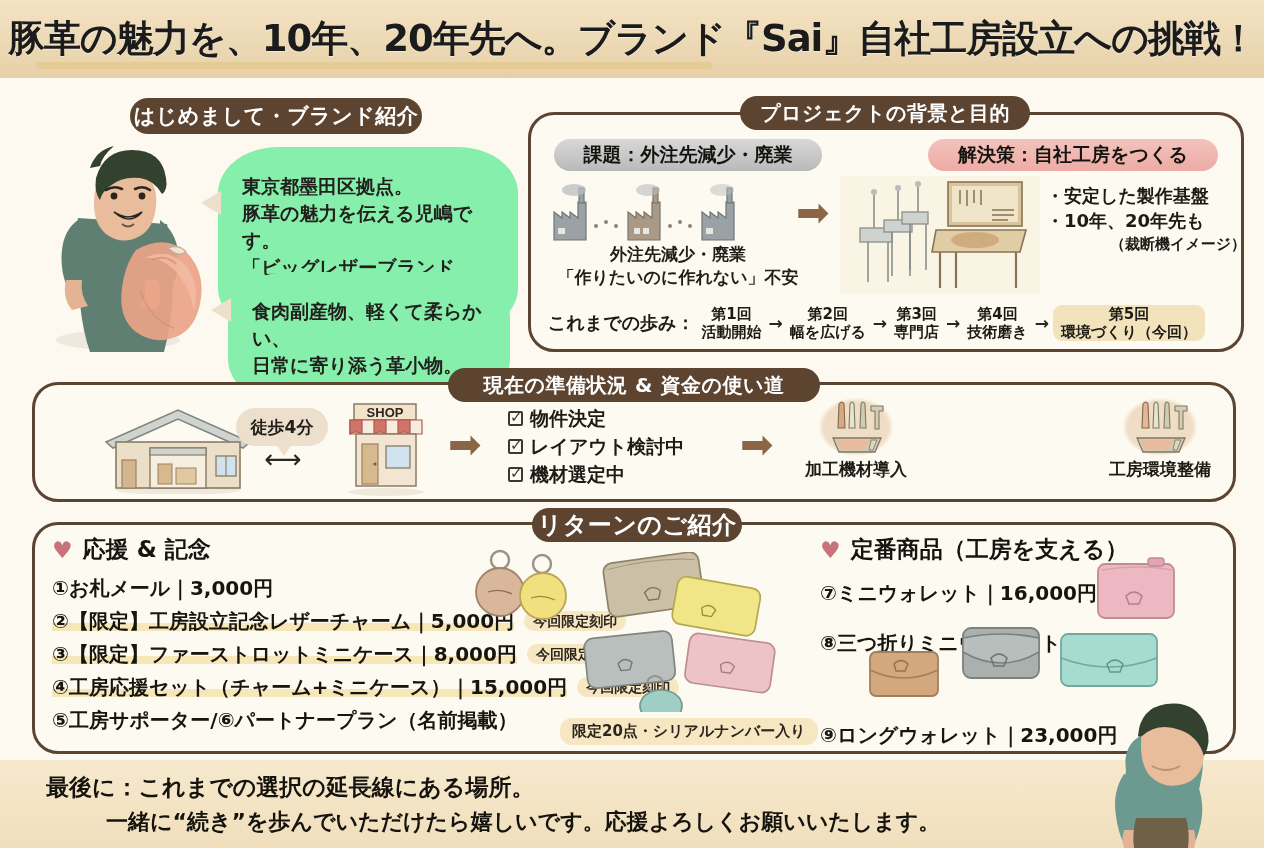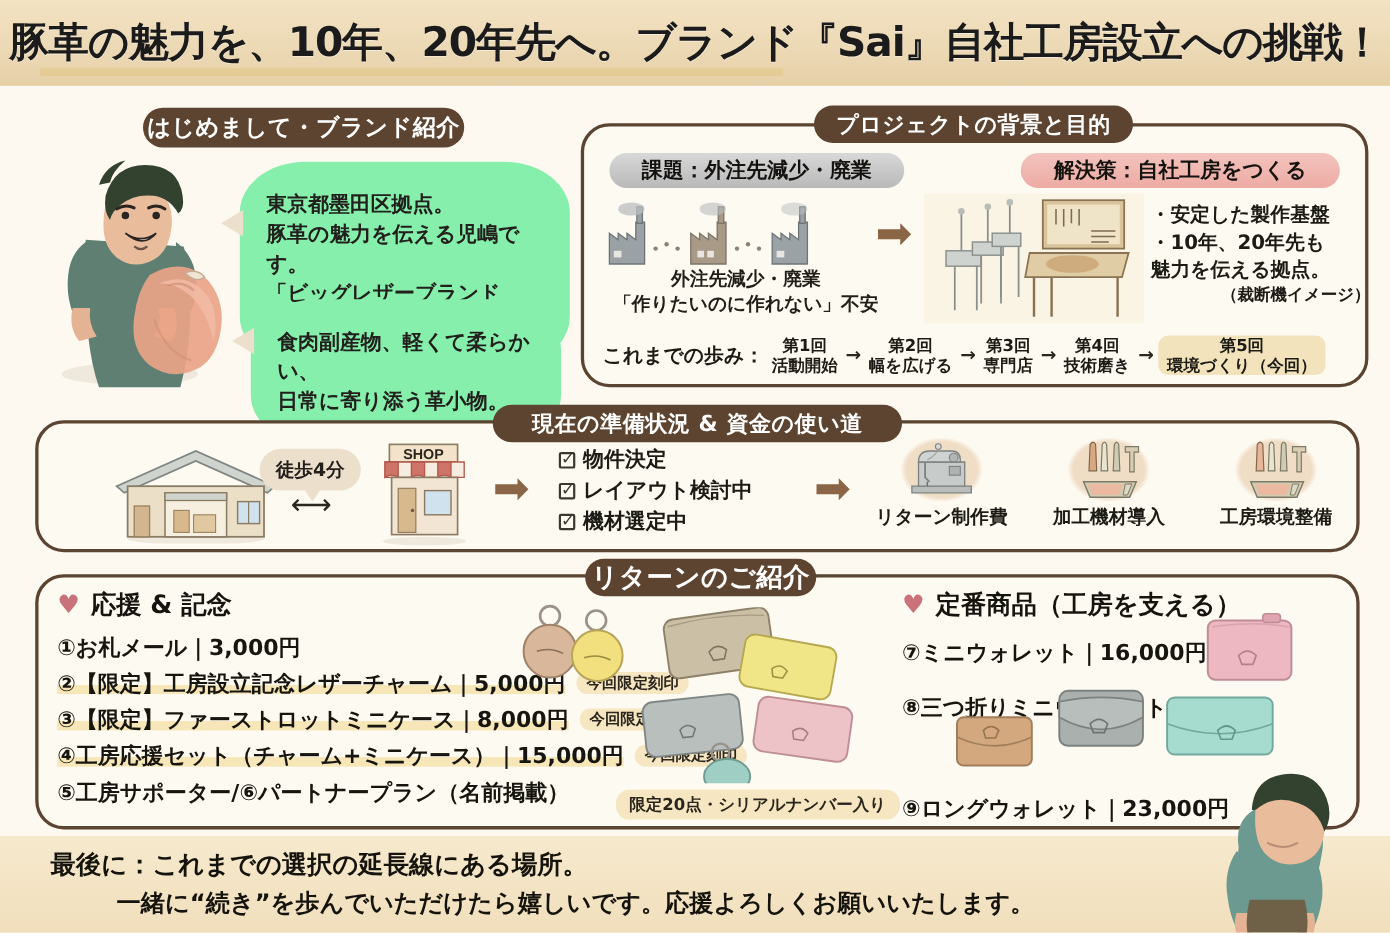--- a/index.html
+++ b/index.html
@@ -330,21 +330,20 @@
     <g fill="#b8bdb8">
       <circle cx="34" cy="16" r="3"></circle>
         <circle cx="58" cy="12" r="3"></circle>
         <circle cx="78" cy="8" r="3"></circle>
     </g>
   </svg>
 
   <div class="sol-bullets">
     <div>・安定した製作基盤</div>
     <div>・10年、20年先も</div>
-    <div>魅力を伝える拠点。</div>
     <div class="sub">（裁断機イメージ）</div>
   </div>
 
   <div class="timeline">
     <div class="tl-label">これまでの歩み：</div>
     <div class="tl-step">
       <div>第1回</div>
       <div>活動開始</div>
     </div>
     <div class="tl-arrow">→</div>
@@ -417,36 +416,20 @@
     </div>
     <div class="check-item">
       <span class="chk"></span>
       <span>機材選定中</span>
     </div>
   </div>
 
   <div class="big-arrow" id="arrow-prep2">➡</div>
 
   <div class="fund-items">
-    <div class="fund-item">
-      <div class="fund-icon">
-        <svg viewBox="0 0 74 58" width="74" height="58">
-          <path d="M10 44 L64 44 L64 50 L10 50 Z" fill="#b9bdbb" stroke="#7d8280" stroke-width="1.2"></path>
-          <path d="M16 22 L58 22 L58 44 L16 44 Z" fill="#c7cbc9" stroke="#7d8280" stroke-width="1.2"></path>
-          <path d="M16 22 Q16 12 26 12 L46 12 Q54 12 54 20 L54 22 Z" fill="#cfd3d1" stroke="#7d8280" stroke-width="1.2"></path>
-          <rect x="44" y="26" width="10" height="8" fill="#aeb3b1" stroke="#7d8280" stroke-width="1"></rect>
-          <circle cx="48" cy="18" r="4" fill="#b2b7b5" stroke="#7d8280" stroke-width="1"></circle>
-          <path d="M22 22 L22 36 L26 40" stroke="#7d8280" stroke-width="1.6" fill="none"></path>
-          <line x1="24" y1="40" x2="24" y2="44" stroke="#6e7371" stroke-width="1.4"></line>
-          <circle cx="34" cy="8" r="2.6" fill="#d8dcda" stroke="#7d8280" stroke-width="1"></circle>
-          <path d="M34 10 q-2 6 -10 10" stroke="#9aa09d" stroke-width="1" fill="none"></path>
-        </svg>
-      </div>
-      <div class="fund-label">リターン制作費</div>
-    </div>
     <div class="fund-item">
       <div class="fund-icon">
         <svg viewBox="0 0 74 58" width="74" height="58">
           <path d="M14 40 L62 40 L56 54 L20 54 Z" fill="#cfcbb4" stroke="#7d7a66" stroke-width="1.3"></path>
           <path d="M18 42 L50 42 L46 52 L22 52 Z" fill="#eab9a0"></path>
           <path d="M52 42 L58 42 L54 52 L50 52 Z" fill="#ddd8c4" stroke="#7d7a66" stroke-width="0.9"></path>
           <path d="M20 6 q3 -4 5 0 l1 24 l-7 0 z" fill="#d9a882" stroke="#7d6a4c" stroke-width="1.1"></path>
           <path d="M31 6 q2 -4 4 0 l1 24 l-6 0 z" fill="#e8e4d2" stroke="#7d7a66" stroke-width="1.1"></path>
           <path d="M42 6 q2 -4 4 0 l1 24 l-6 0 z" fill="#cfcbb4" stroke="#7d7a66" stroke-width="1.1"></path>
           <path d="M52 8 l12 0 l0 5 l-4 0 l0 18 l-4 0 l0 -18 l-4 0 z" fill="#d9cdb4" stroke="#7d7a66" stroke-width="1.1"></path>

